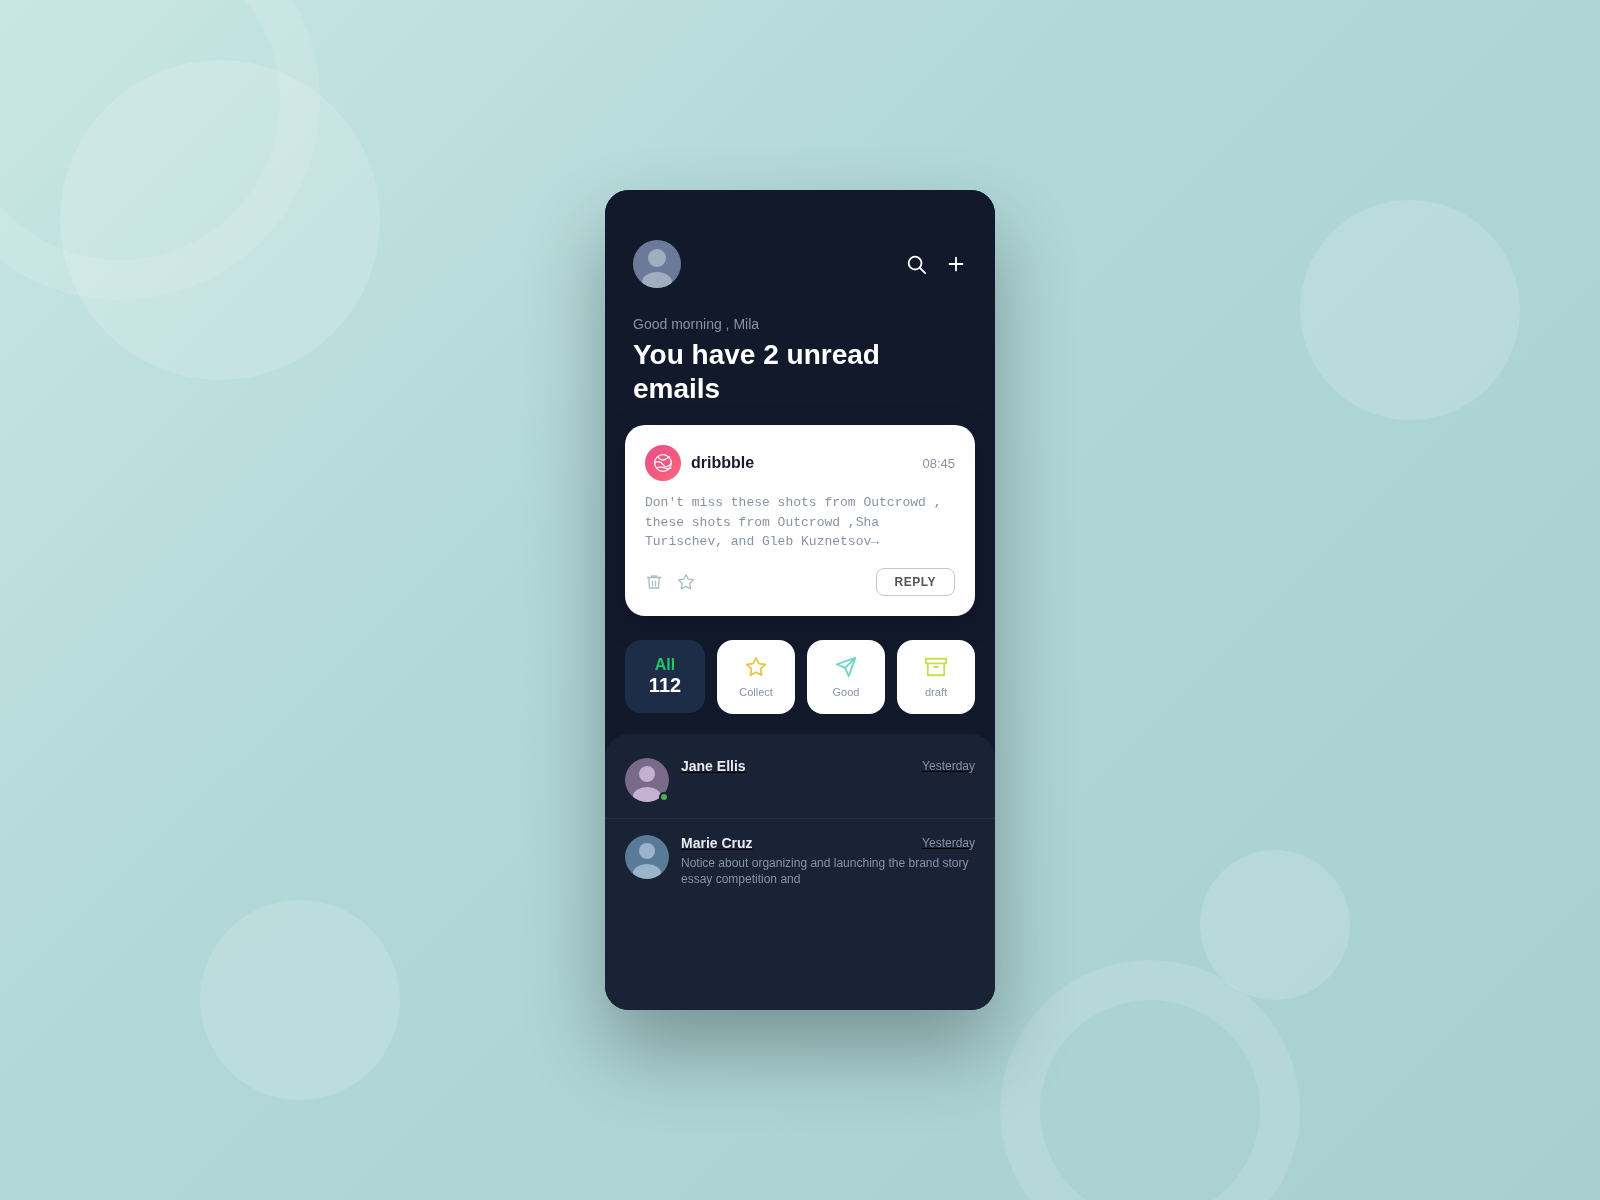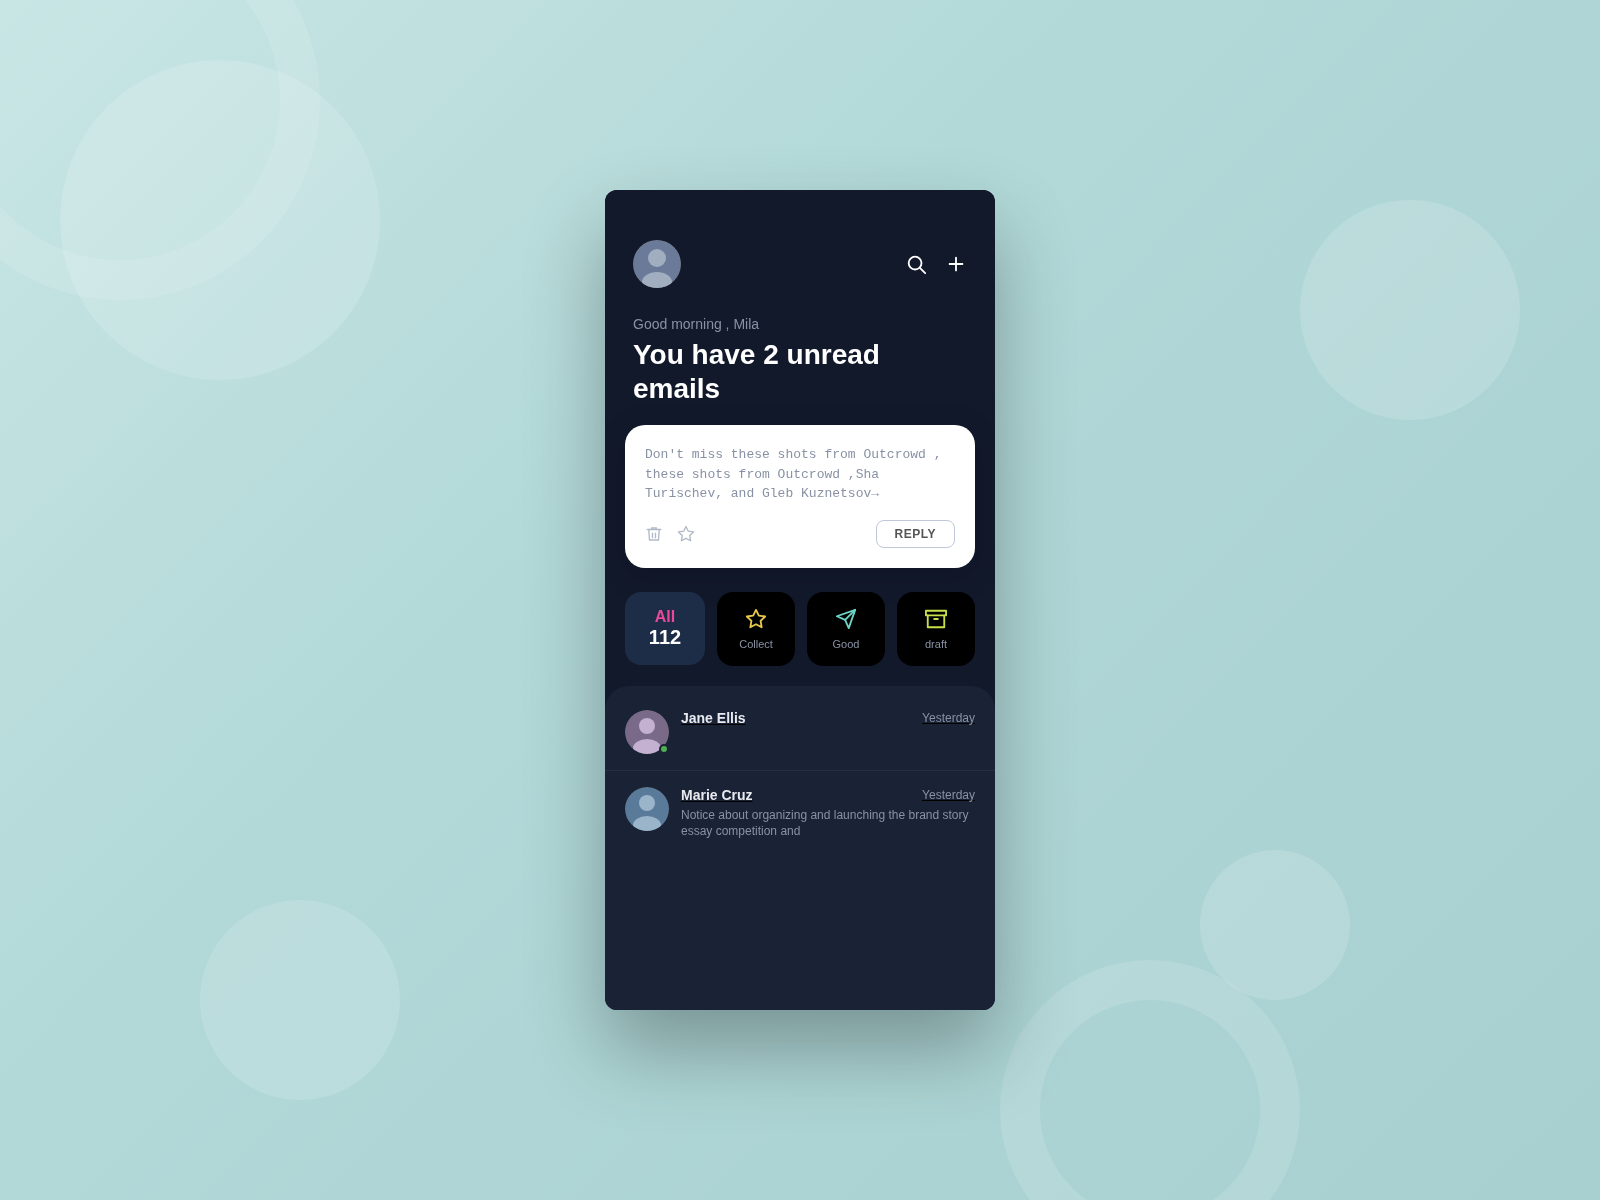--- a/index.html
+++ b/index.html
@@ -32,21 +32,21 @@
       border: 40px solid rgba(255,255,255,0.12);
     }
     .bg-arc-1 { width: 400px; height: 400px; top: -100px; left: -80px; }
     .bg-arc-2 { width: 300px; height: 300px; bottom: -60px; right: 300px; }
 
     
     .phone {
       width: 390px;
       min-height: 820px;
       background: #12192b;
-      border-radius: 12px;
+      border-radius: 24px;
       overflow: hidden;
       position: relative;
       box-shadow: 0 40px 80px rgba(0,0,0,0.3);
       display: flex;
       flex-direction: column;
     }
 
     
     .header {
       padding: 50px 28px 20px;
@@ -201,33 +201,33 @@
       border-radius: 16px;
       padding: 16px 20px;
       display: flex;
       flex-direction: column;
       align-items: center;
       min-width: 80px;
       cursor: pointer;
     }
 
     .tab-all-label {
-      color: #ec4899;
+      color: #22c55e;
       font-size: 16px;
       font-weight: 700;
     }
 
     .tab-all-count {
       color: #ffffff;
       font-size: 20px;
       font-weight: 700;
     }
 
     .tab-icon {
-      background: #000000;
+      background: #ffffff;
       border-radius: 16px;
       padding: 16px;
       display: flex;
       flex-direction: column;
       align-items: center;
       gap: 8px;
       flex: 1;
       cursor: pointer;
     }
 
@@ -362,20 +362,34 @@
           </svg>
         </button>
       </div>
     </div>
 
     <p class="greeting-sub">Good morning , Mila</p>
     <p class="greeting-main">You have 2 unread emails</p>
   </div>
 
   <div class="email-card">
+    <div class="card-header">
+      <div class="card-sender">
+        <div class="sender-logo">
+          <svg viewBox="0 0 24 24" width="20" height="20" fill="white">
+            <circle cx="12" cy="12" r="10" fill="none" stroke="white" stroke-width="1.5"></circle>
+            <path d="M2 12 Q8 8 12 14 Q16 20 22 12" stroke="white" stroke-width="1.5" fill="none"></path>
+            <path d="M6 5 Q10 10 14 8 Q18 6 20 4" stroke="white" stroke-width="1.5" fill="none"></path>
+            <path d="M4 18 Q10 16 14 18 Q18 20 22 18" stroke="white" stroke-width="1.5" fill="none"></path>
+          </svg>
+        </div>
+        <span class="sender-name">dribbble</span>
+      </div>
+      <span class="card-time">08:45</span>
+    </div>
     <p class="card-body">Don't miss these shots from Outcrowd , these shots from Outcrowd ,Sha Turischev, and Gleb Kuznetsov→</p>
     <div class="card-actions">
       <div class="card-action-icons">
         <button class="action-icon">
           <svg width="18" height="18" viewBox="0 0 24 24" fill="none" stroke="#b0bac8" stroke-width="1.8" stroke-linecap="round">
             <polyline points="3 6 5 6 21 6"></polyline>
             <path d="M19 6l-1 14H6L5 6"></path>
             <path d="M10 11v6M14 11v6"></path>
             <path d="M9 6V4h6v2"></path>
           </svg>

